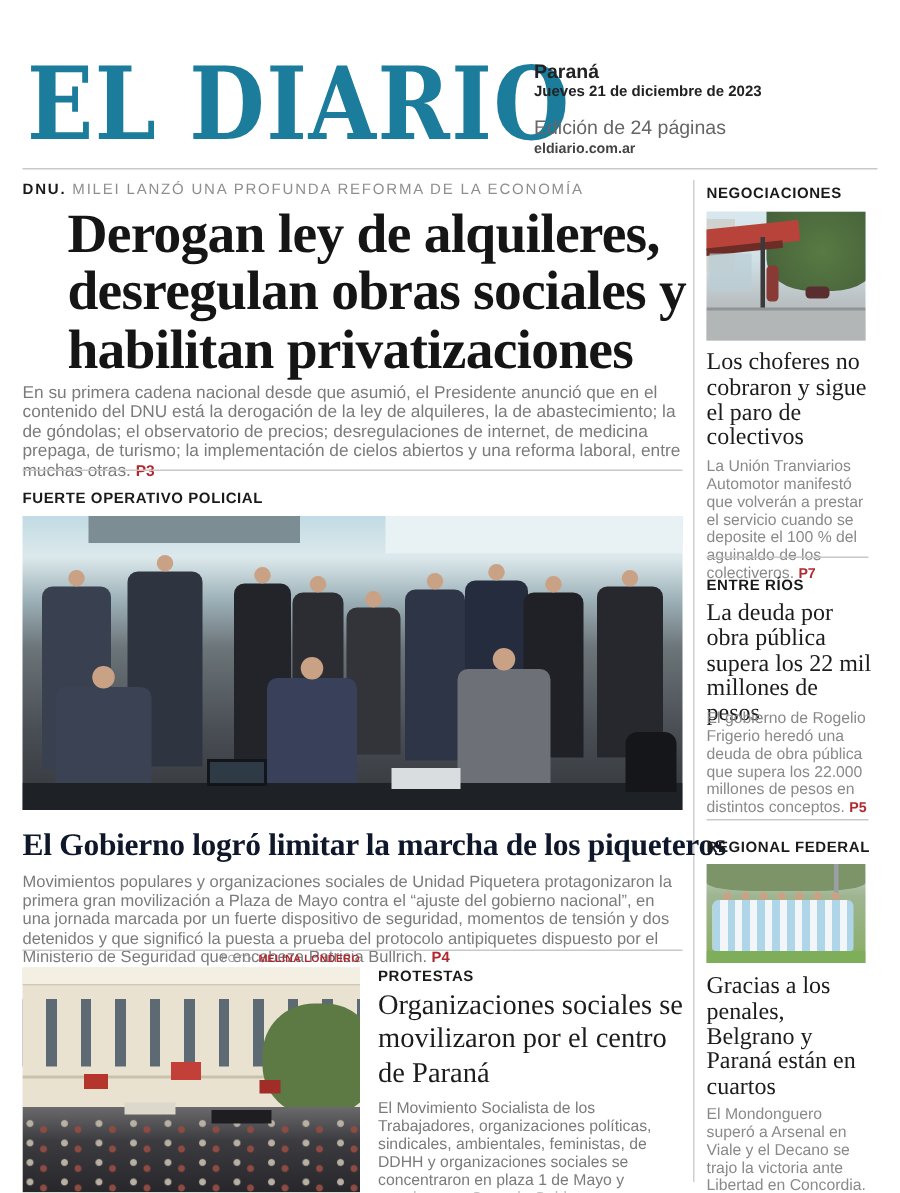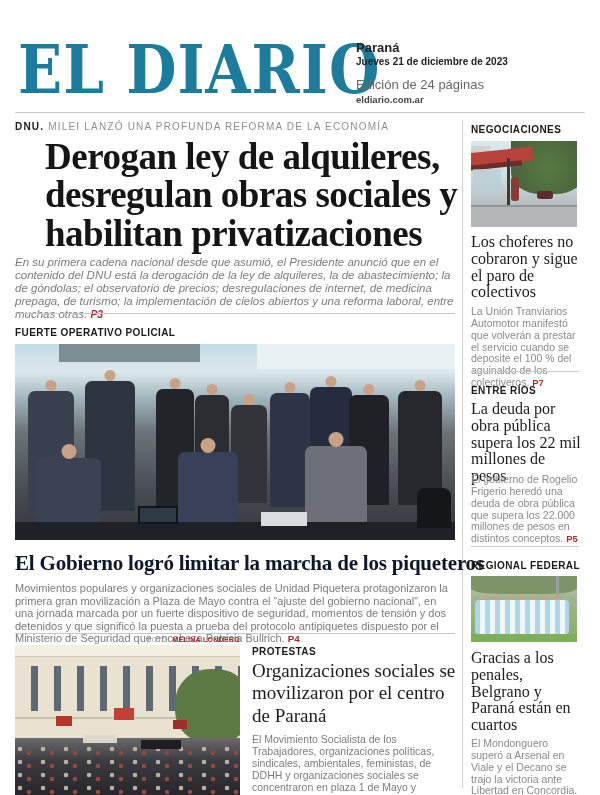--- a/index.html
+++ b/index.html
@@ -63,21 +63,21 @@
   <div class="mast-meta" style="margin-top:10px;">Edición de 24 páginas</div>
   <div class="mast-site">eldiario.com.ar</div>
 </div>
 <div class="abs rule" style="left:15px; top:112px; width:570px; height:1px;"></div>
 <div class="abs vrule" style="left:462px; top:120px; height:668px;"></div>
 
 <div class="abs kicker" style="left:15px; top:121px; width:440px;">
   <b>DNU.</b><span> MILEI LANZÓ UNA PROFUNDA REFORMA DE LA ECONOMÍA</span>
 </div>
 <div class="abs h-main" style="left:15px; top:138px; width:446px;margin-left:30px;">Derogan ley de alquileres, desregulan obras sociales y habilitan privatizaciones</div>
-<p class="abs body-lg" style="left:15px; top:256px; width:442px;font-style:italic;">
+<p class="abs body-lg" style="left:15px; top:256px; width:442px;">
   <span>En su primera cadena nacional desde que asumió, el Presidente anunció que en el contenido del DNU está la derogación de la ley de alquileres, la de abastecimiento; la de góndolas; el observatorio de precios; desregulaciones de internet, de medicina prepaga, de turismo; la implementación de cielos abiertos y una reforma laboral, entre muchas otras.</span>
   <span class="pref">P3</span>
 </p>
 <div class="abs rule" style="left:15px; top:313px; width:440px; height:1px;"></div>
 
 <div class="abs label" style="left:15px; top:327px;">FUERTE OPERATIVO POLICIAL</div>
 <div class="abs photo main-photo" style="left:15px; top:344px; width:440px; height:196px;">
   <div style="left:55%; top:0; width:45%; height:13%; background:#e8f1f3;"></div>
   <div style="left:10%; top:0; width:32%; height:9%; background:#7d8d94;"></div>
   <div class="person" style="left:3%;  top:24%; width:46px; height:62%; background:#39404f;"></div>

